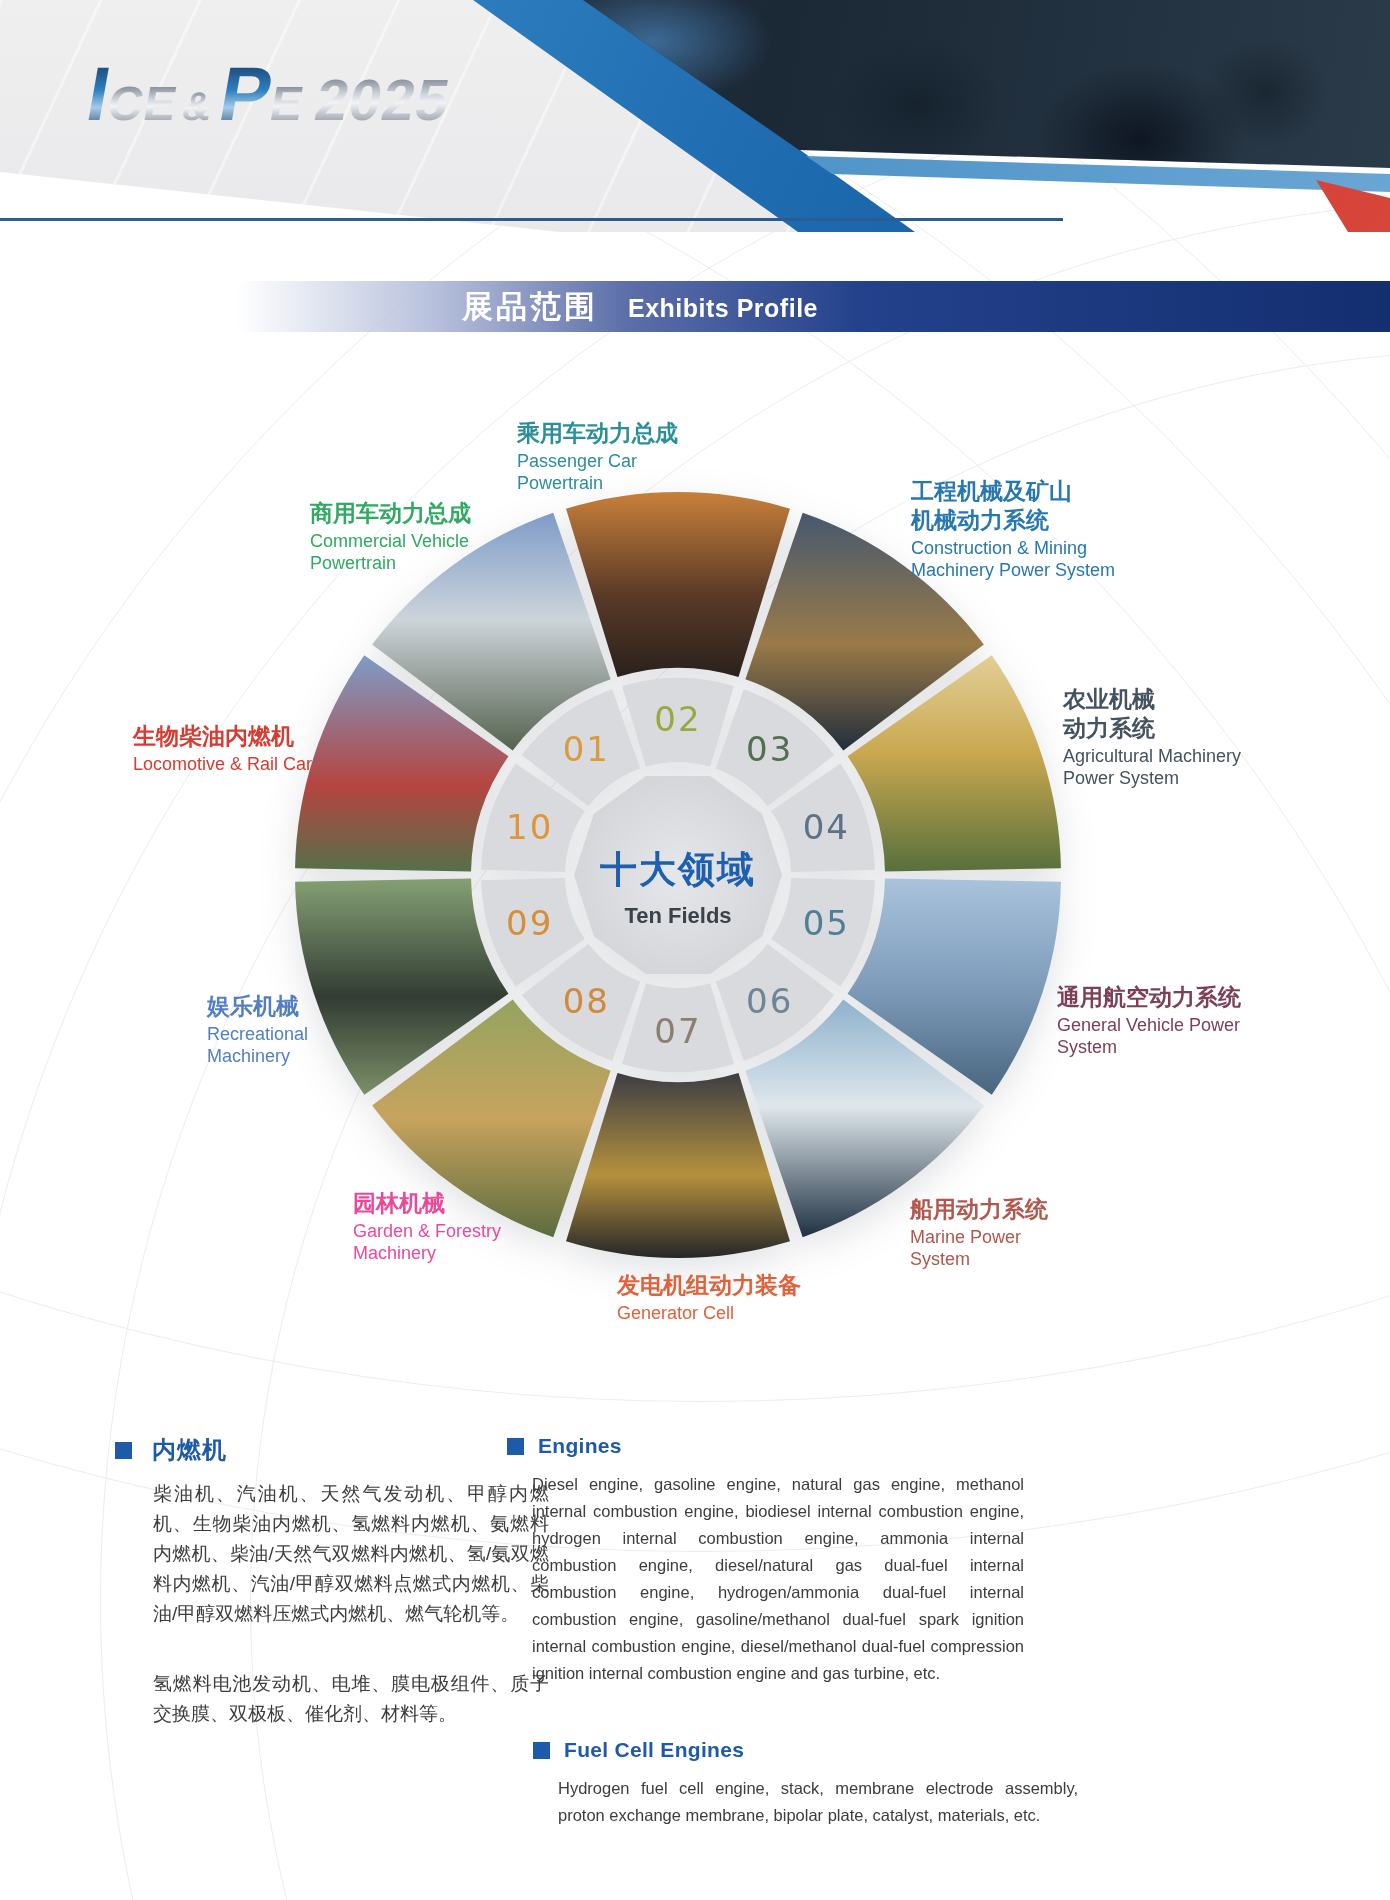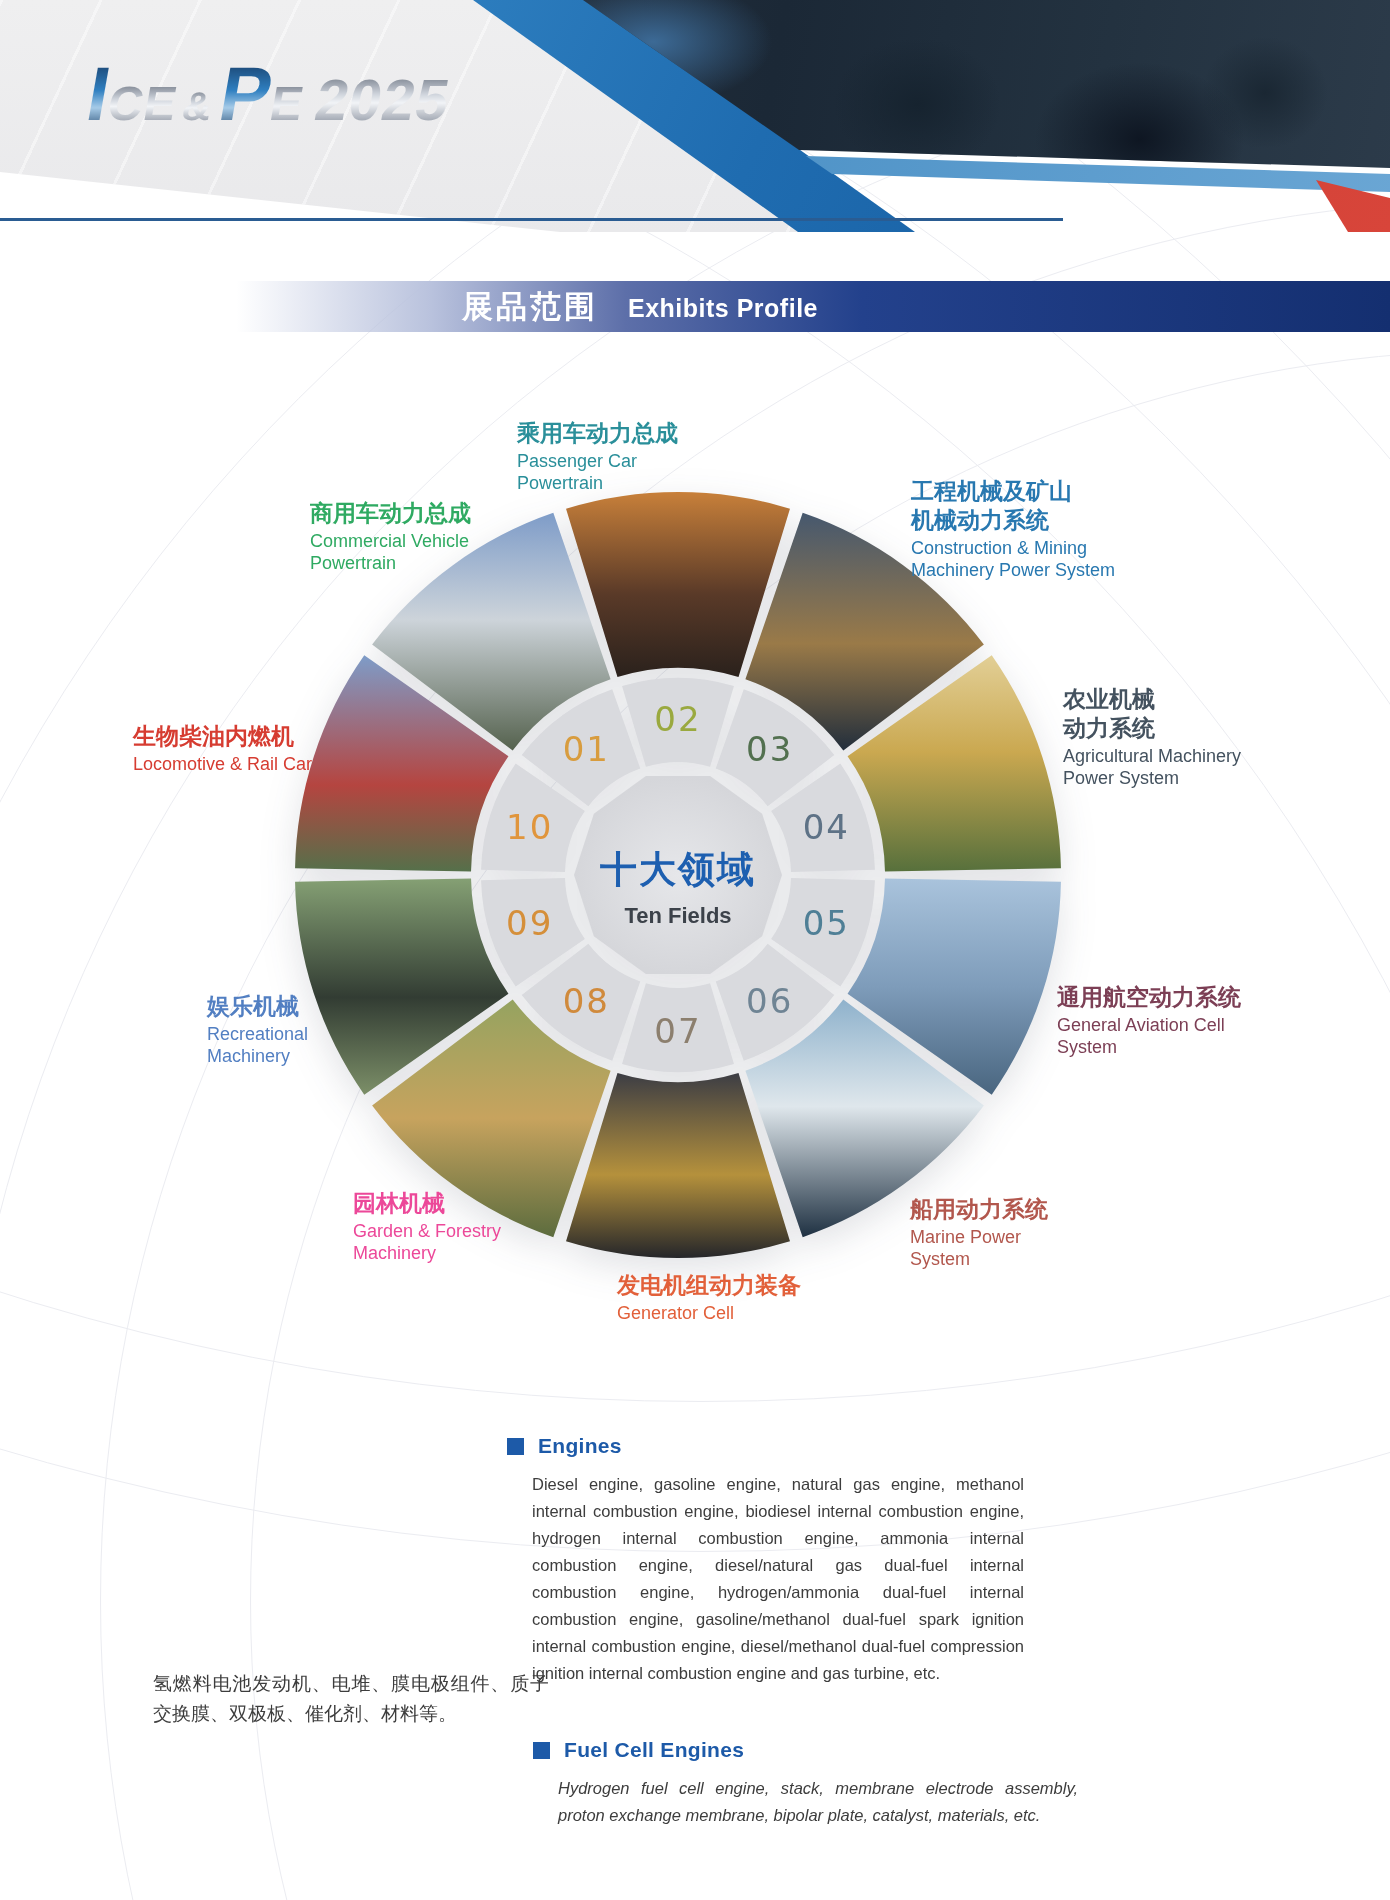--- a/index.html
+++ b/index.html
@@ -89,21 +89,21 @@
   
   .sec{position:absolute;z-index:2;}
   .sec-head{display:flex;align-items:center;}
   .sec-sq{width:17px;height:17px;background:#1d5aa8;margin-right:20px;flex:none;}
   .sec-title{color:#1d5aa8;font-weight:bold;font-size:24px;letter-spacing:1px;}
   .sec-title-en{color:#1d5aa8;font-weight:bold;font-size:21px;letter-spacing:.3px;}
   .sec-body-zh{margin-left:38px;margin-top:13px;width:396px;font-size:19px;line-height:30px;
                color:#3d3d3d;text-align:justify;}
   .sec-body-en{margin-left:25px;margin-top:13px;width:492px;font-size:16.5px;line-height:27px;
                color:#3d3d3d;text-align:justify;}
-  .sec-body-en.wide{width:520px;font-style:italic;}
+  .sec-body-en.wide{width:520px;}
 </style>
 </head>
 <body>
 
 <div class="page">
 
   <div class="arc" style="left:250px;top:350px;width:2500px;height:2500px;"></div>
   <div class="arc" style="left:100px;top:200px;width:2800px;height:2800px;"></div>
   <div class="arc" style="left:-50px;top:50px;width:3100px;height:3100px;"></div>
   <div class="arc" style="left:-200px;top:-100px;width:3400px;height:3400px;"></div>
@@ -252,21 +252,21 @@
     <div class="zh">农业机械</div>
     <div class="zh">动力系统</div>
     <div class="en">
         <div>Agricultural Machinery</div>
         <div>Power System</div>
       </div>
   </div>
   <div class="field-label fl-5">
     <div class="zh">通用航空动力系统</div>
     <div class="en">
-        <div>General Aviation Cell</div>
+        <div>General Vehicle Power</div>
         <div>System</div>
       </div>
   </div>
   <div class="field-label fl-6">
     <div class="zh">船用动力系统</div>
     <div class="en">
         <div>Marine Power</div>
         <div>System</div>
       </div>
   </div>
@@ -290,20 +290,27 @@
         <div>Machinery</div>
       </div>
   </div>
   <div class="field-label fl-10">
     <div class="zh">生物柴油内燃机</div>
     <div class="en">
         <div>Locomotive &amp; Rail Car</div>
       </div>
   </div>
 
+  <div class="sec" style="left:115px;top:1434px;width:450px;">
+    <div class="sec-head">
+      <span class="sec-sq"></span>
+      <span class="sec-title">内燃机</span>
+    </div>
+    <div class="sec-body-zh">柴油机、汽油机、天然气发动机、甲醇内燃机、生物柴油内燃机、氢燃料内燃机、氨燃料内燃机、柴油/天然气双燃料内燃机、氢/氨双燃料内燃机、汽油/甲醇双燃料点燃式内燃机、柴油/甲醇双燃料压燃式内燃机、燃气轮机等。</div>
+  </div>
 
   <div class="sec" style="left:507px;top:1434px;width:560px;">
     <div class="sec-head">
       <span class="sec-sq" style="margin-right:14px;"></span>
       <span class="sec-title-en">Engines</span>
     </div>
     <div class="sec-body-en">Diesel engine, gasoline engine, natural gas engine, methanol internal combustion engine, biodiesel internal combustion engine, hydrogen internal combustion engine, ammonia internal combustion engine, diesel/natural gas dual-fuel internal combustion engine, hydrogen/ammonia dual-fuel internal combustion engine, gasoline/methanol dual-fuel spark ignition internal combustion engine, diesel/methanol dual-fuel compression ignition internal combustion engine and gas turbine, etc.</div>
   </div>
 
   <div class="sec" style="left:115px;top:1656px;width:450px;">

